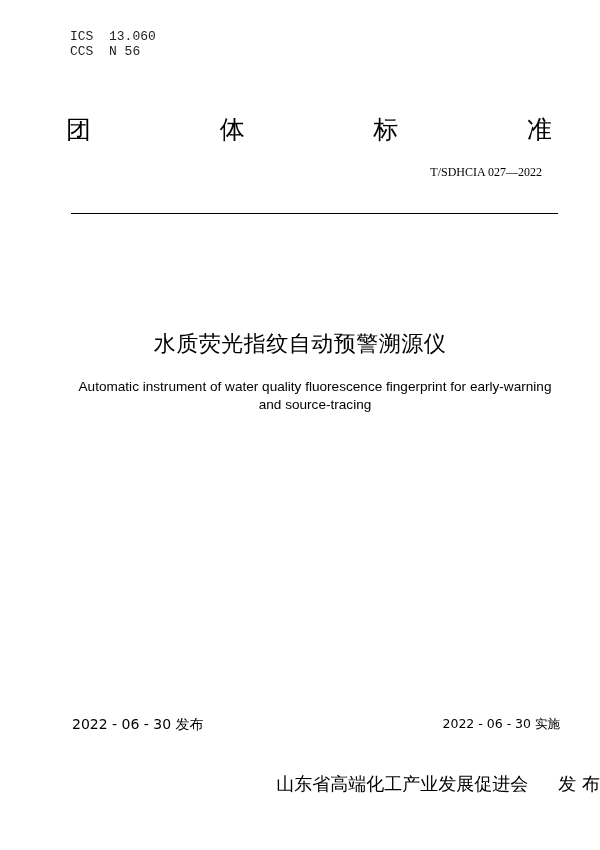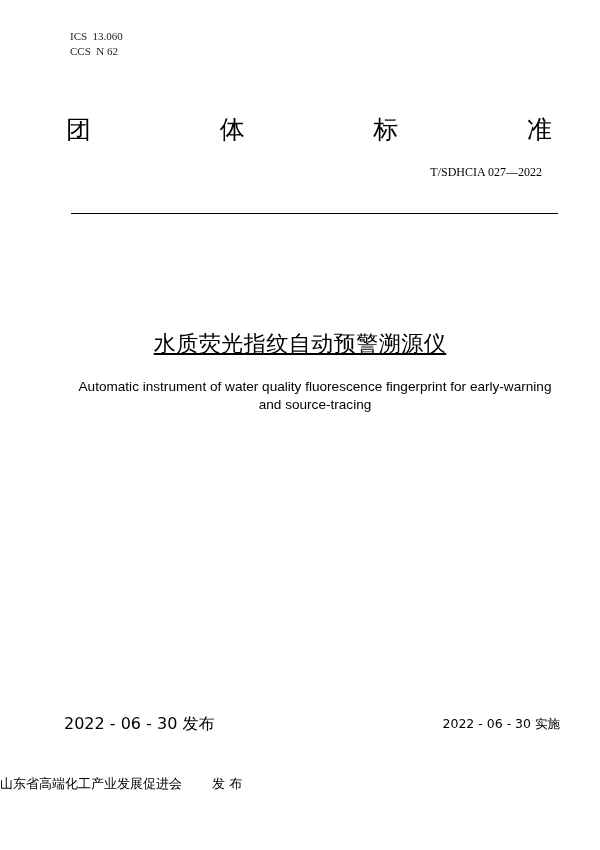--- a/index.html
+++ b/index.html
@@ -1,36 +1,36 @@
 <!DOCTYPE html>
 <html><head>
 <meta charset="utf-8">
 <style>
   html, body { margin:0; padding:0; background:#ffffff; }
   body { width:600px; height:850px; position:relative; overflow:hidden; color:#000; font-family:"DejaVu Sans", sans-serif; }
   .abs { position:absolute; }
-  .codes { left:70px; top:29px; font-family:Liberation Serif, serif; font-size:11px; line-height:15px; color:#222; }
+  .codes { left:70px; top:29px; font-family:Liberation Mono, monospace; font-size:13px; line-height:15px; color:#222; }
   .codes div { white-space:pre; }
   .std-title { left:66px; top:114px; width:486px; height:32px; display:flex; justify-content:space-between; font-size:25px; line-height:32px; }
   .std-title span { display:block; }
   .std-code { right:58px; top:164px; font-family:Liberation Serif, serif; font-size:12px; line-height:16px; }
   .rule { left:71px; top:213px; width:487px; height:1px; background:#000; }
-  .zh-title { left:0; width:600px; top:330px; text-align:center; font-size:22px; line-height:28px; letter-spacing:0.5px;text-decoration:underline; }
+  .zh-title { left:0; width:600px; top:330px; text-align:center; font-size:22px; line-height:28px; letter-spacing:0.5px; }
   .en-title { left:70px; width:490px; top:378px; text-align:center; font-family:Liberation Sans, sans-serif; font-size:13.6px; line-height:18px; }
-  .date-pub { left:64px; top:715px; font-size:16px; line-height:18px;text-align:center; }
+  .date-pub { left:72px; top:715px; font-size:14px; line-height:18px;text-align:center; }
   .date-impl { right:40px; top:715px; font-size:12.5px; line-height:18px; }
-  .publisher { left:0; width:600px; top:775px; text-align:left; font-size:13px; line-height:18px; }
+  .publisher { left:0; width:600px; top:775px; text-align:right; font-size:18px; line-height:18px; }
   .publisher .gap { display:inline-block; width:30px; }
 </style>
 </head>
 <body>
 
 <div class="abs codes">
   <div>ICS  13.060</div>
-  <div>CCS  N 62</div>
+  <div>CCS  N 56</div>
 </div>
 
 <div class="abs std-title">
   <span>团</span>
   <span>体</span>
   <span>标</span>
   <span>准</span>
 </div>
 
 <div class="abs std-code">T/SDHCIA 027—2022</div>

